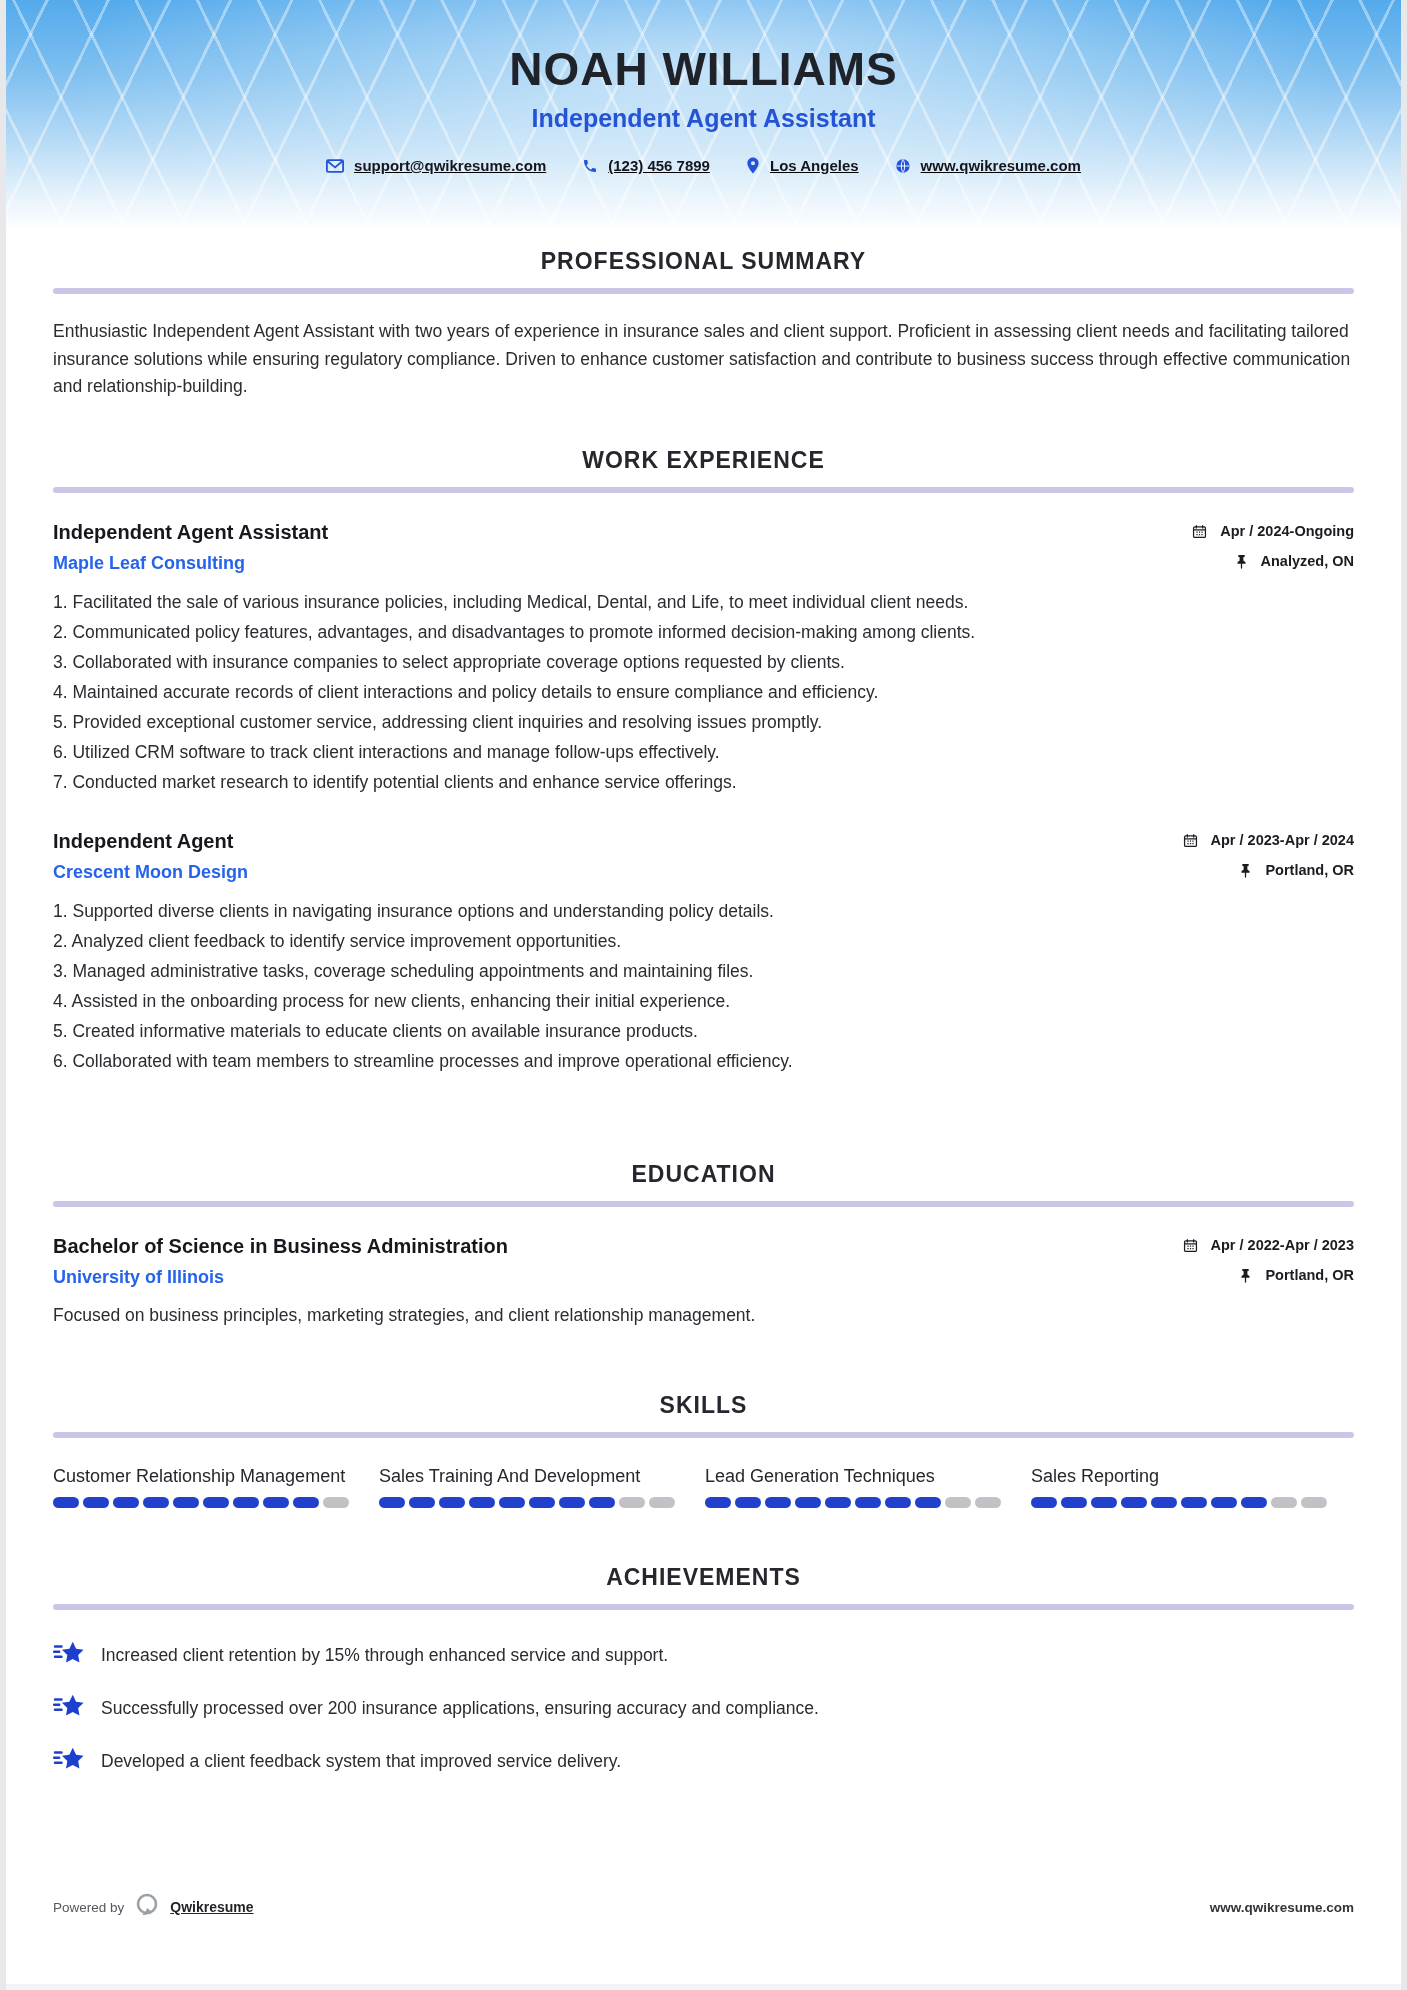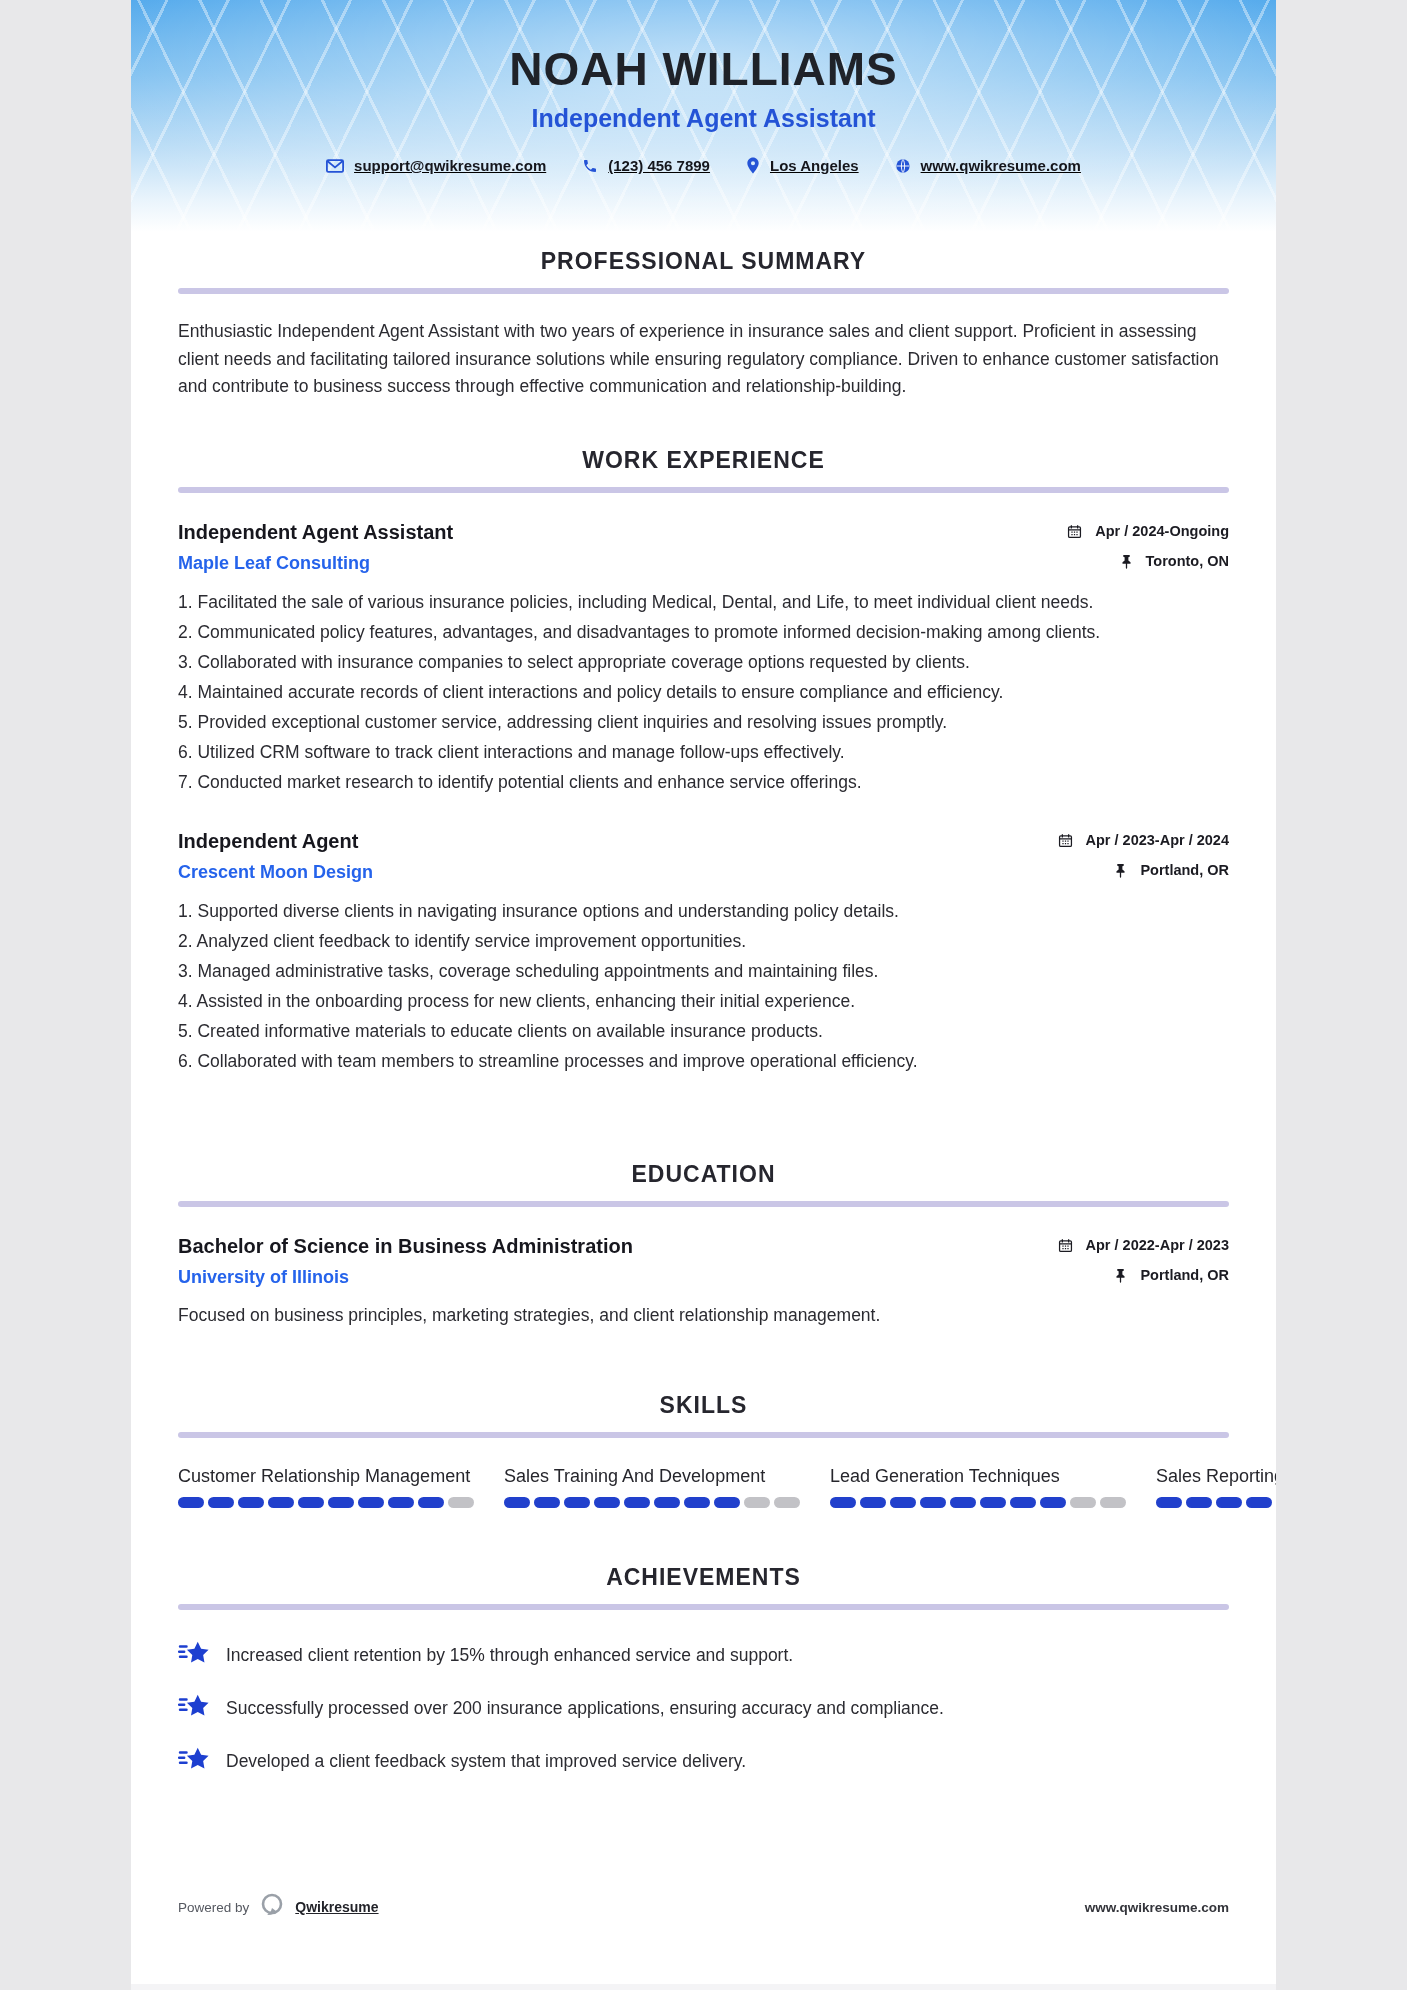--- a/index.html
+++ b/index.html
@@ -1,21 +1,21 @@
 <!DOCTYPE html>
 <html><head>
 <meta charset="utf-8">
 <style>
   * { margin: 0; padding: 0; box-sizing: border-box; }
   html, body { background: #e8e8ea; }
   body { font-family: "Liberation Sans", sans-serif; }
 
   .page {
     position: relative;
-    width: 1145px;
+    width: 1395px;
     height: 1990px;
     margin: 0 auto;
     background: #ffffff;
     overflow: hidden;
   }
 
   
   .banner {
     position: relative;
     height: 232px;
@@ -278,21 +278,21 @@
           </div>
         </div>
         <div class="job-line">
           <div class="job-company">Maple Leaf Consulting</div>
           <div class="meta">
             <span>
               <svg width="13" height="15" viewBox="0 0 24 28">
                   <path d="M6 2h12v3l-2.5 1v6l4 3.5V18h-6.3v8l-1.2 2-1.2-2v-8H4.5v-2.5L8.5 12V6L6 5z" fill="#1b1b22"></path>
                 </svg>
             </span>
-            <span>Toronto, ON</span>
+            <span>Analyzed, ON</span>
           </div>
         </div>
         <ol class="bullets">
             <li>Facilitated the sale of various insurance policies, including Medical, Dental, and Life, to meet individual client needs.</li>
             <li>Communicated policy features, advantages, and disadvantages to promote informed decision-making among clients.</li>
             <li>Collaborated with insurance companies to select appropriate coverage options requested by clients.</li>
             <li>Maintained accurate records of client interactions and policy details to ensure compliance and efficiency.</li>
             <li>Provided exceptional customer service, addressing client inquiries and resolving issues promptly.</li>
             <li>Utilized CRM software to track client interactions and manage follow-ups effectively.</li>
             <li>Conducted market research to identify potential clients and enhance service offerings.</li>

